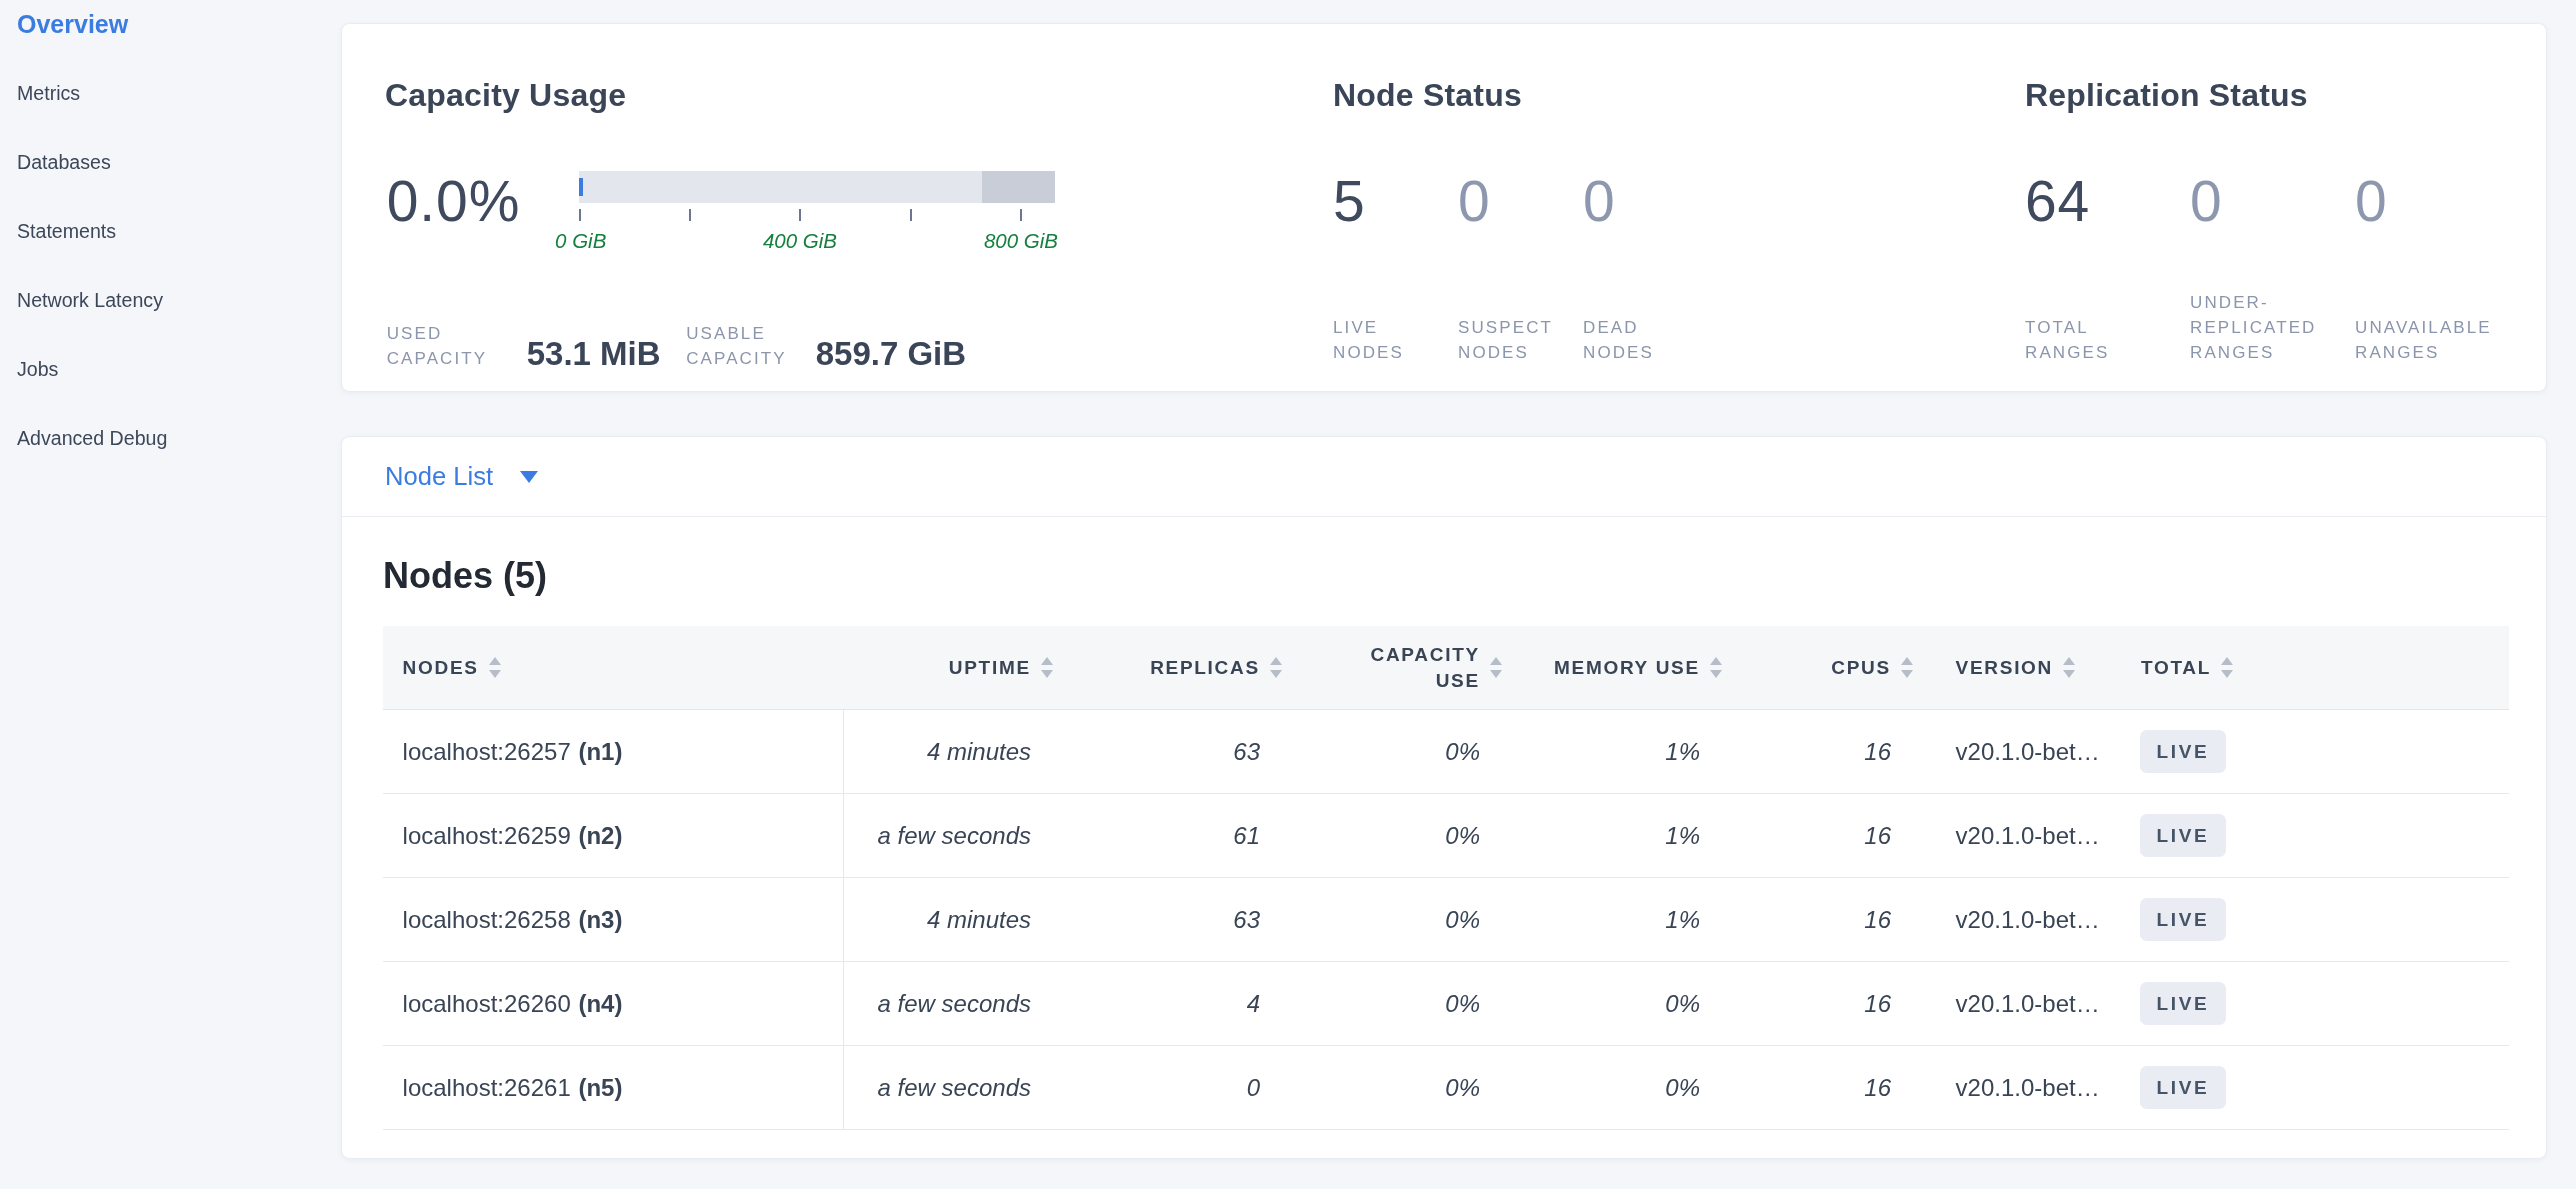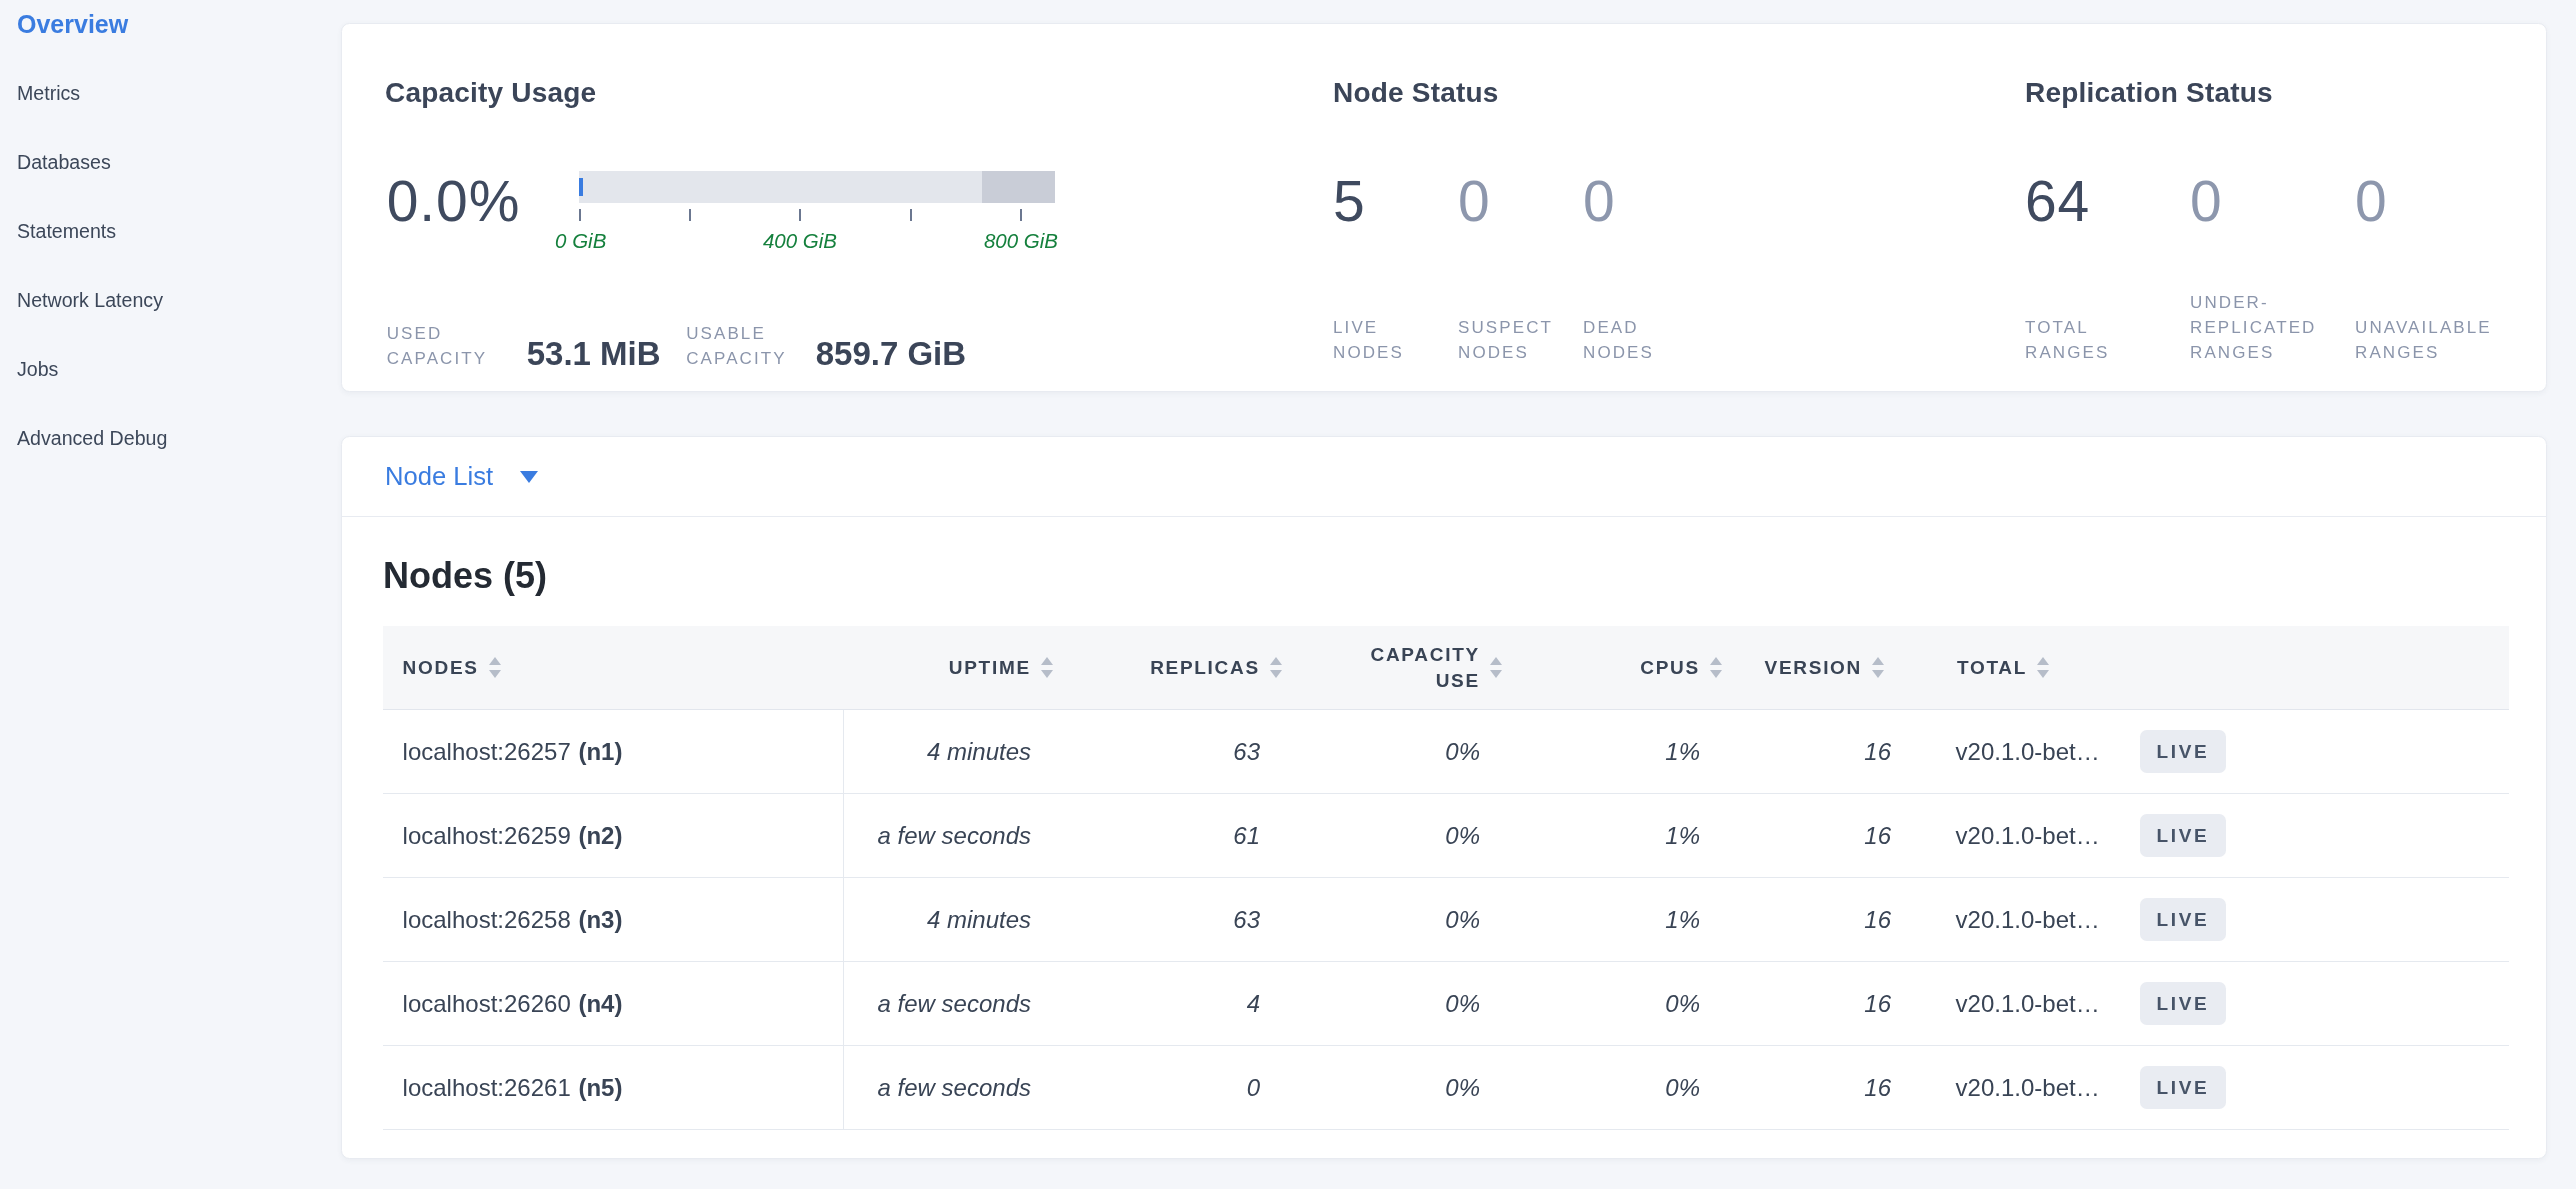--- a/index.html
+++ b/index.html
@@ -28,21 +28,21 @@
     box-shadow:0 1.7px 5.1px rgba(60,70,90,0.05);
   }
   .card.summary { position:relative; margin-top:23px; height:369px; }
   .card.tablecard { position:relative; margin-top:44px; height:723px; }
 
   
   .section { position:absolute; top:0; bottom:0; }
   .sec-capacity { left:43px; width:947px; }
   .sec-nodestatus { left:991px; width:597px; }
   .sec-replication { left:1683px; width:512px; }
-  .sec-title { position:absolute; top:53px; font-size:28px; font-weight:600; color:#3b4558; letter-spacing:0.2px; }
+  .sec-title { position:absolute; top:53px; font-size:32px; font-weight:600; color:#3b4558; letter-spacing:0.2px; }
 
   .big-number { position:absolute; top:143px; font-size:57px; line-height:68px; font-weight:400; color:#3f4a5f; letter-spacing:0.9px; }
   .big-number.muted { color:#8d97ad; }
 
   .stat-cols { position:absolute; top:0; bottom:0; left:0; display:flex; }
   .stat-col { position:relative; }
   .sec-nodestatus .stat-col { width:125px; }
   .sec-replication .stat-col { width:165px; }
   .stat-labels { position:absolute; bottom:25.6px; font-size:17px; line-height:25px; letter-spacing:2.1px; color:#8b95ab; font-weight:400; white-space:nowrap; }
 
@@ -259,20 +259,27 @@
                 </span>
             </div>
             <div class="th th-right">
               <span class="lbl two-line">CAPACITY USE</span>
               <span class="sort">
                   <i class="up"></i>
                   <i class="dn"></i>
                 </span>
             </div>
             <div class="th th-right">
+              <span class="lbl">MEMORY USE</span>
+              <span class="sort">
+                  <i class="up"></i>
+                  <i class="dn"></i>
+                </span>
+            </div>
+            <div class="th th-right">
               <span class="lbl">CPUS</span>
               <span class="sort">
                   <i class="up"></i>
                   <i class="dn"></i>
                 </span>
             </div>
             <div class="th th-left th-version">
               <span class="lbl">VERSION</span>
               <span class="sort">
                   <i class="up"></i>

